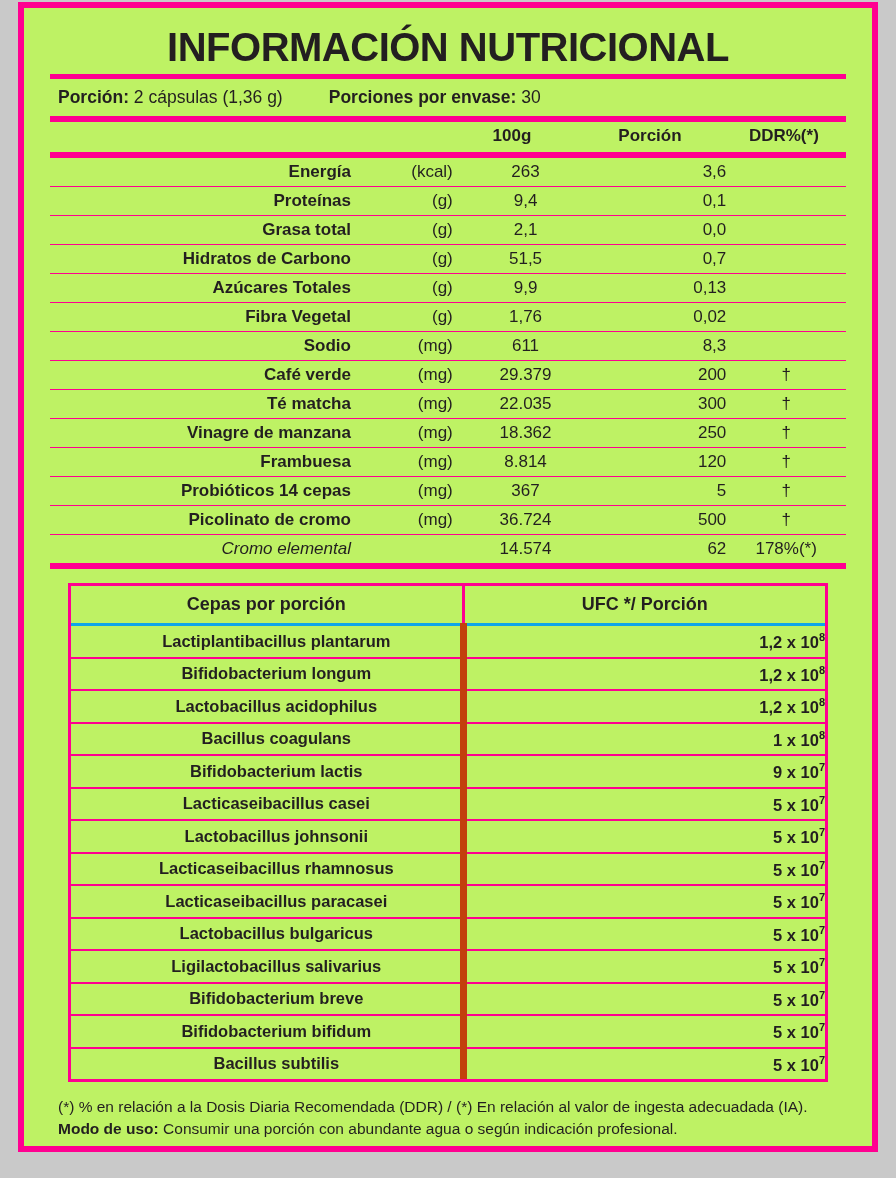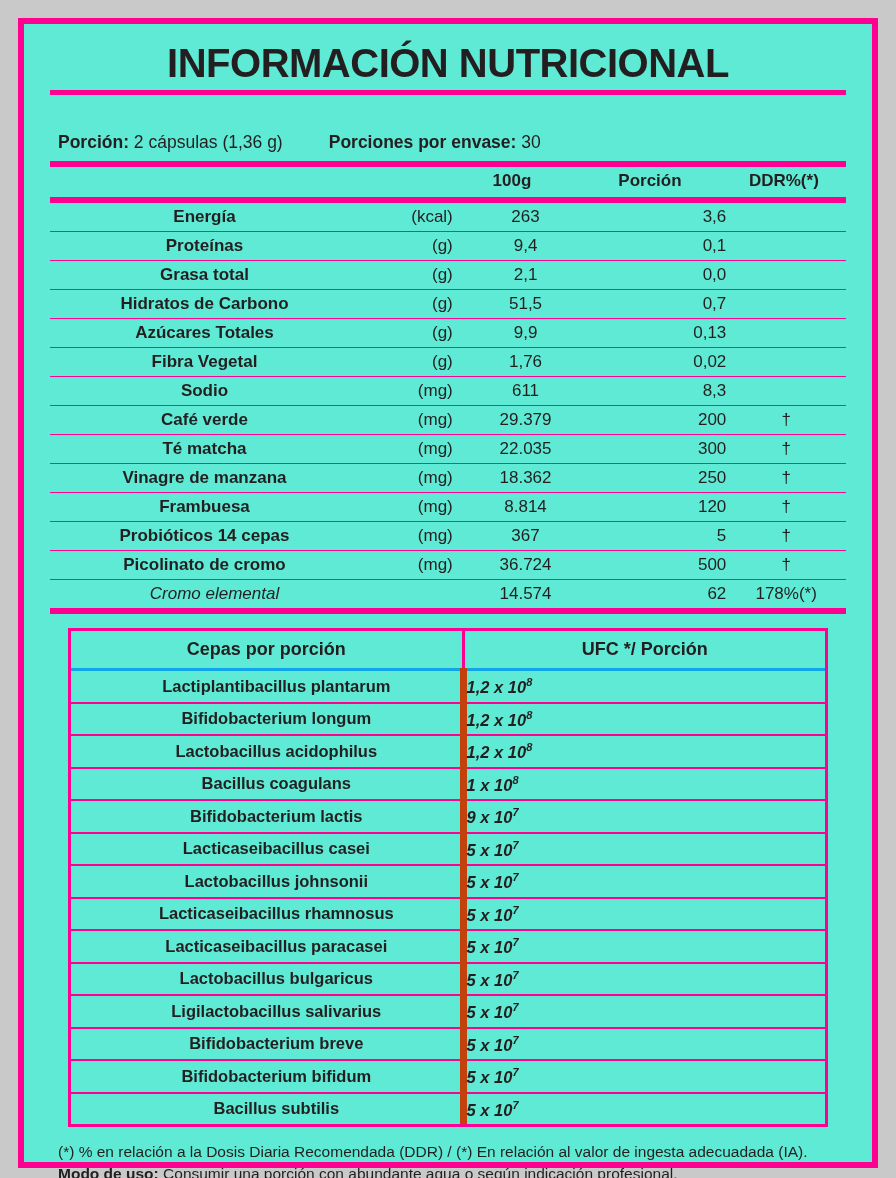--- a/index.html
+++ b/index.html
@@ -11,26 +11,26 @@
     height: 1178px;
     background: #c9c9c9;
     font-family: "Liberation Sans", sans-serif;
     -webkit-font-smoothing: antialiased;
   }
 
   
   .label-frame {
     position: absolute;
     left: 18px;
-    top: 18px;
+    top: 2px;
     width: 860px;
     height: 1150px;
     box-sizing: border-box;
     border: 6px solid #ff0090;
-    background: #5eead4;
+    background: #bef264;
     padding: 0;
   }
 
   .inner {
     padding: 10px 26px 0 26px;
     box-sizing: border-box;
     height: 100%;
   }
 
   
@@ -53,21 +53,20 @@
   
   .portion-row {
     display: flex;
     align-items: baseline;
     font-size: 17.5px;
     color: #231f20;
     padding: 8px 0 8px 0;
   }
   .portion-row .seg {
     white-space: nowrap;
-    margin-top: 29px;
   }
   .portion-row .seg.first { margin-left: 8px; margin-right: 46px; }
   .portion-row b { font-weight: bold; }
 
   .rule-thick {
     height: 6px;
     background: #ff0090;
   }
 
   
@@ -87,21 +86,21 @@
 
   table.nut td {
     padding: 4px 0 4px 0;
     border-bottom: 1.5px solid #ff0090;
     vertical-align: baseline;
   }
   table.nut tr:last-child td { border-bottom: none; }
 
   .c-name {
     font-weight: bold;
-    text-align: center;
+    text-align: right;
     padding-left: 8px !important;
     width: 300px;
   }
   .c-unit {
     text-align: right;
     width: 110px;
     padding-right: 8px !important;
   }
   .c-100 {
     text-align: center;
@@ -149,22 +148,21 @@
   table.strains tr:last-child td { border-bottom: none; }
   td.strain-name {
     font-weight: bold;
     text-align: center;
     padding-left: 22px !important;
     border-right: 7px solid #c2410c;
     width: 52%;
   }
   td.strain-ufc {
     font-weight: bold;
-    text-align: left;
-    font-style: italic;
+    text-align: right;
   }
   td.strain-ufc sup {
     font-size: 11px;
     vertical-align: super;
   }
 
   
   .footnotes {
     margin: 14px 8px 0 8px;
     font-size: 15.5px;

